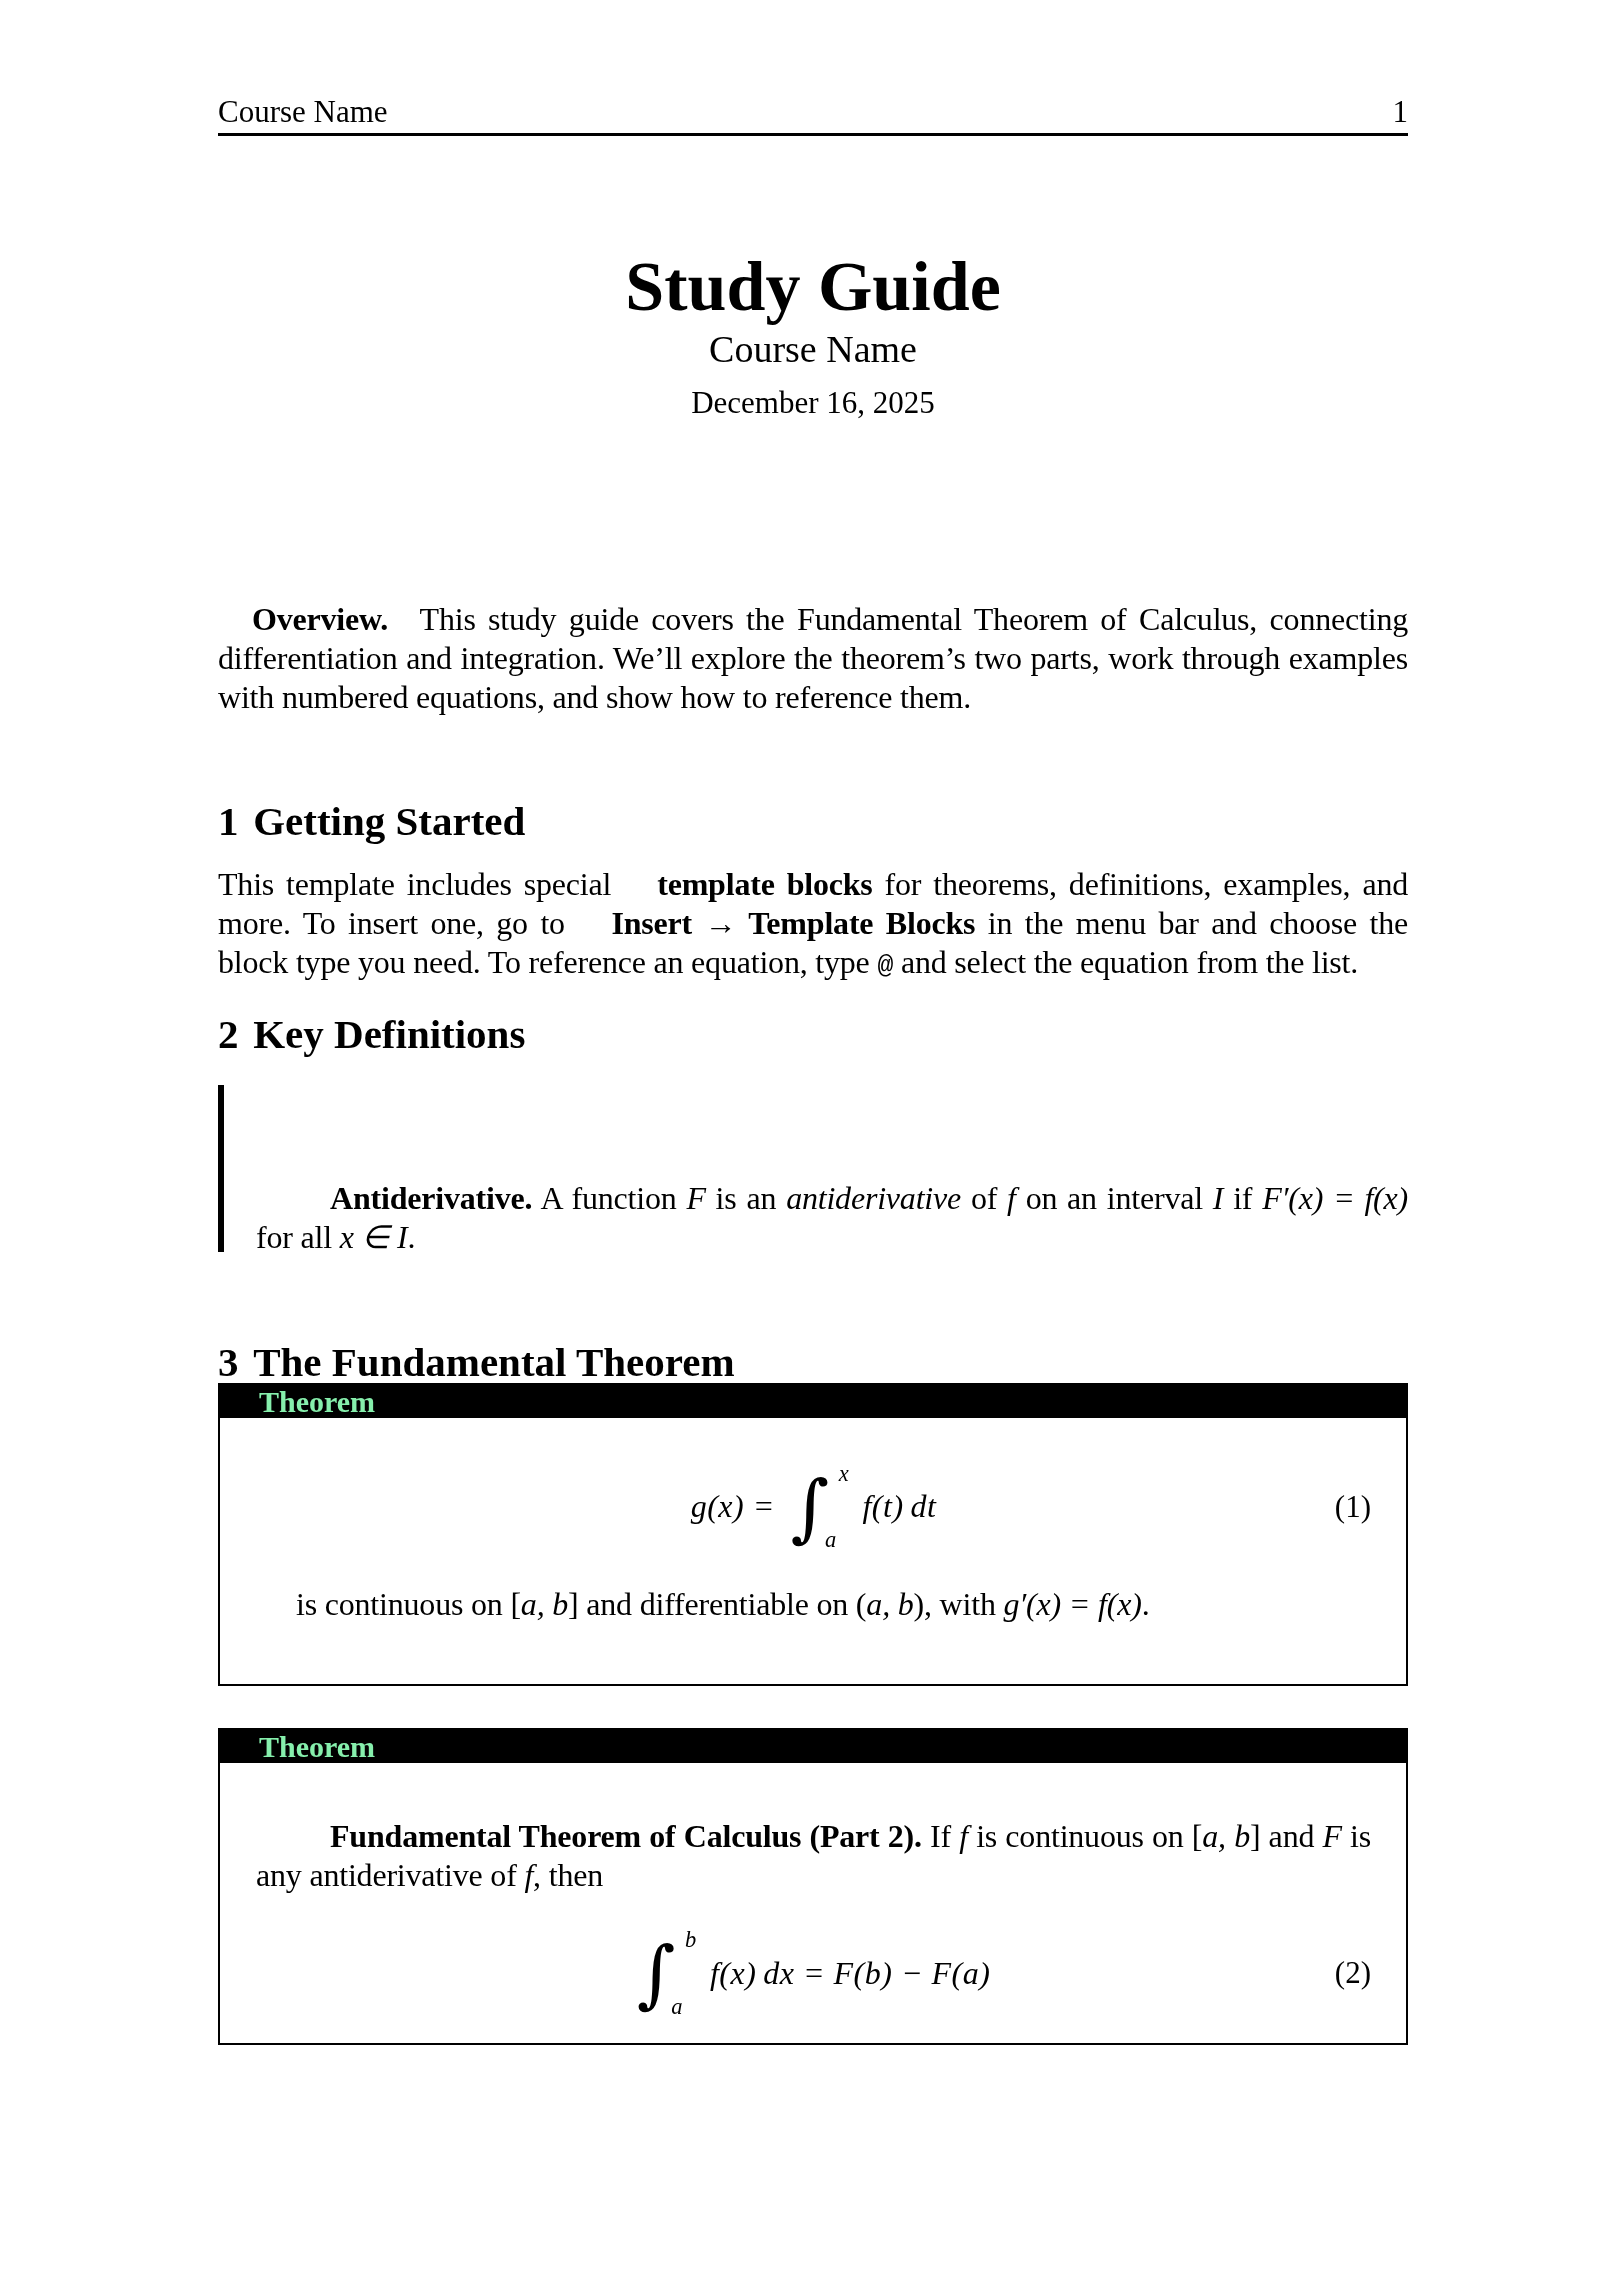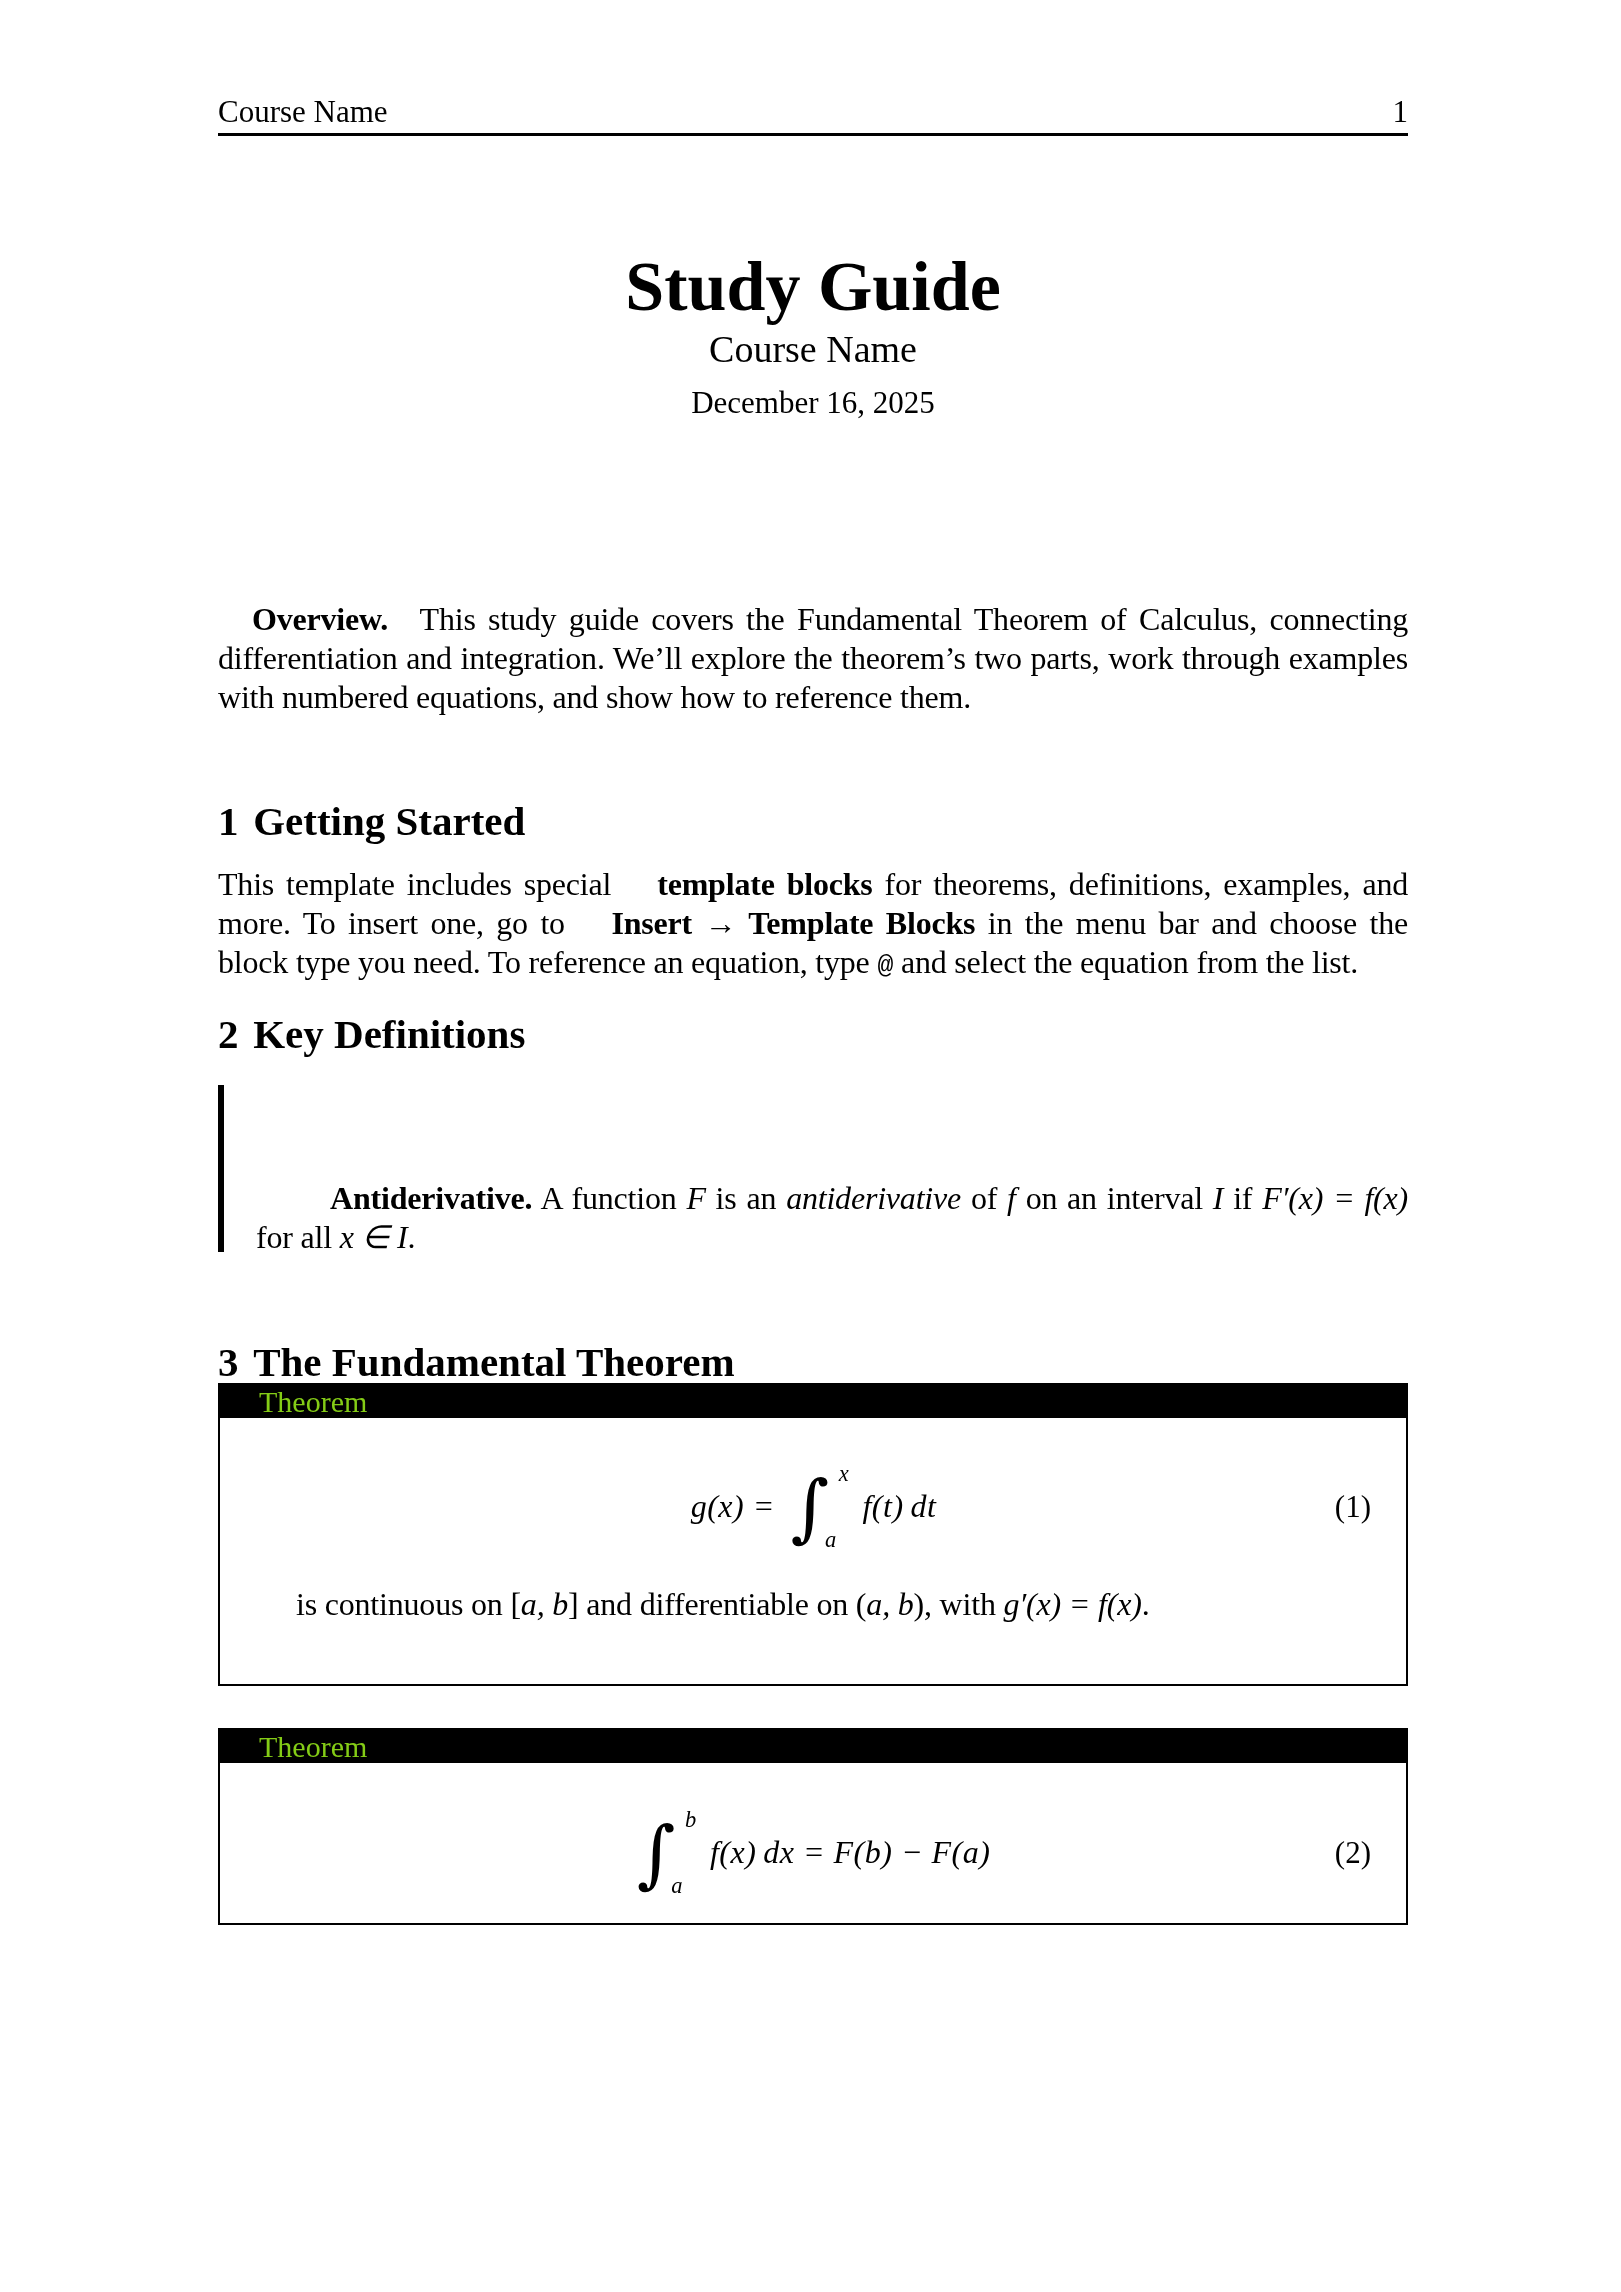--- a/index.html
+++ b/index.html
@@ -32,22 +32,22 @@
   .si{font-style:italic;}
   .sm{font-family:"Liberation Mono",monospace;font-size:26.5px;}
   
   .def-block{top:1085px;height:167px;box-sizing:border-box;
     border-left:6.9px solid #000;padding:62px 0 0 32px;}
   .def-block .para{text-indent:40px;}
   
   .thm{border:2.9px solid #000;box-sizing:border-box;}
   .thm1{top:1383px;}
   .thm2{top:1728px;}
-  .thm-head{background:#000;color:#84cc16;height:33px;display:flex;align-items:center;
-    padding-left:39px;font-weight:normal;font-size:30px;}
+  .thm-head{background:#000;color:#86efac;height:33px;display:flex;align-items:center;
+    padding-left:39px;font-weight:bold;font-size:30px;}
   .thm-body{box-sizing:border-box;}
   .thm1 .thm-body{padding:26.5px 35px 28px 36px;}
   .thm2 .thm-body{padding:21.6px 35px 23.5px 36px;}
   .thm-body .para{text-indent:40px;}
   
   .eq{position:relative;height:93px;display:flex;align-items:center;justify-content:center;
     font-size:32px;}
   .thm1 .eq{margin-top:15.7px;margin-bottom:0;}
   .thm2 .eq{margin-top:21.6px;}
   .mi{font-style:italic;letter-spacing:0.5px;}
@@ -104,20 +104,21 @@
       <span class="mi rhs">f(t) dt</span>
       <span class="eq-number">(1)</span>
     </div>
     <p class="para"><span>is continuous on [</span><span class="si">a, b</span><span>] and differentiable on (</span><span class="si">a, b</span><span>), with </span><span class="si">g′(x) = f(x)</span><span>.</span></p>
   </div>
 </div>
 
 <div class="abs thm thm2">
   <div class="thm-head">Theorem</div>
   <div class="thm-body">
+    <p class="para"><span class="sb">Fundamental Theorem of Calculus (Part 2).</span><span> If </span><span class="si">f</span><span> is continuous on [</span><span class="si">a, b</span><span>] and </span><span class="si">F</span><span> is any antiderivative of </span><span class="si">f</span><span>, then</span></p>
     <div class="eq">
       <span class="eq-int">
         <span class="int-glyph">∫</span>
         <span class="int-lims">
           <span class="int-up">b</span>
           <span class="int-lo">a</span>
         </span>
       </span>
       <span class="mi rhs">f(x) dx = F(b) − F(a)</span>
       <span class="eq-number">(2)</span>

